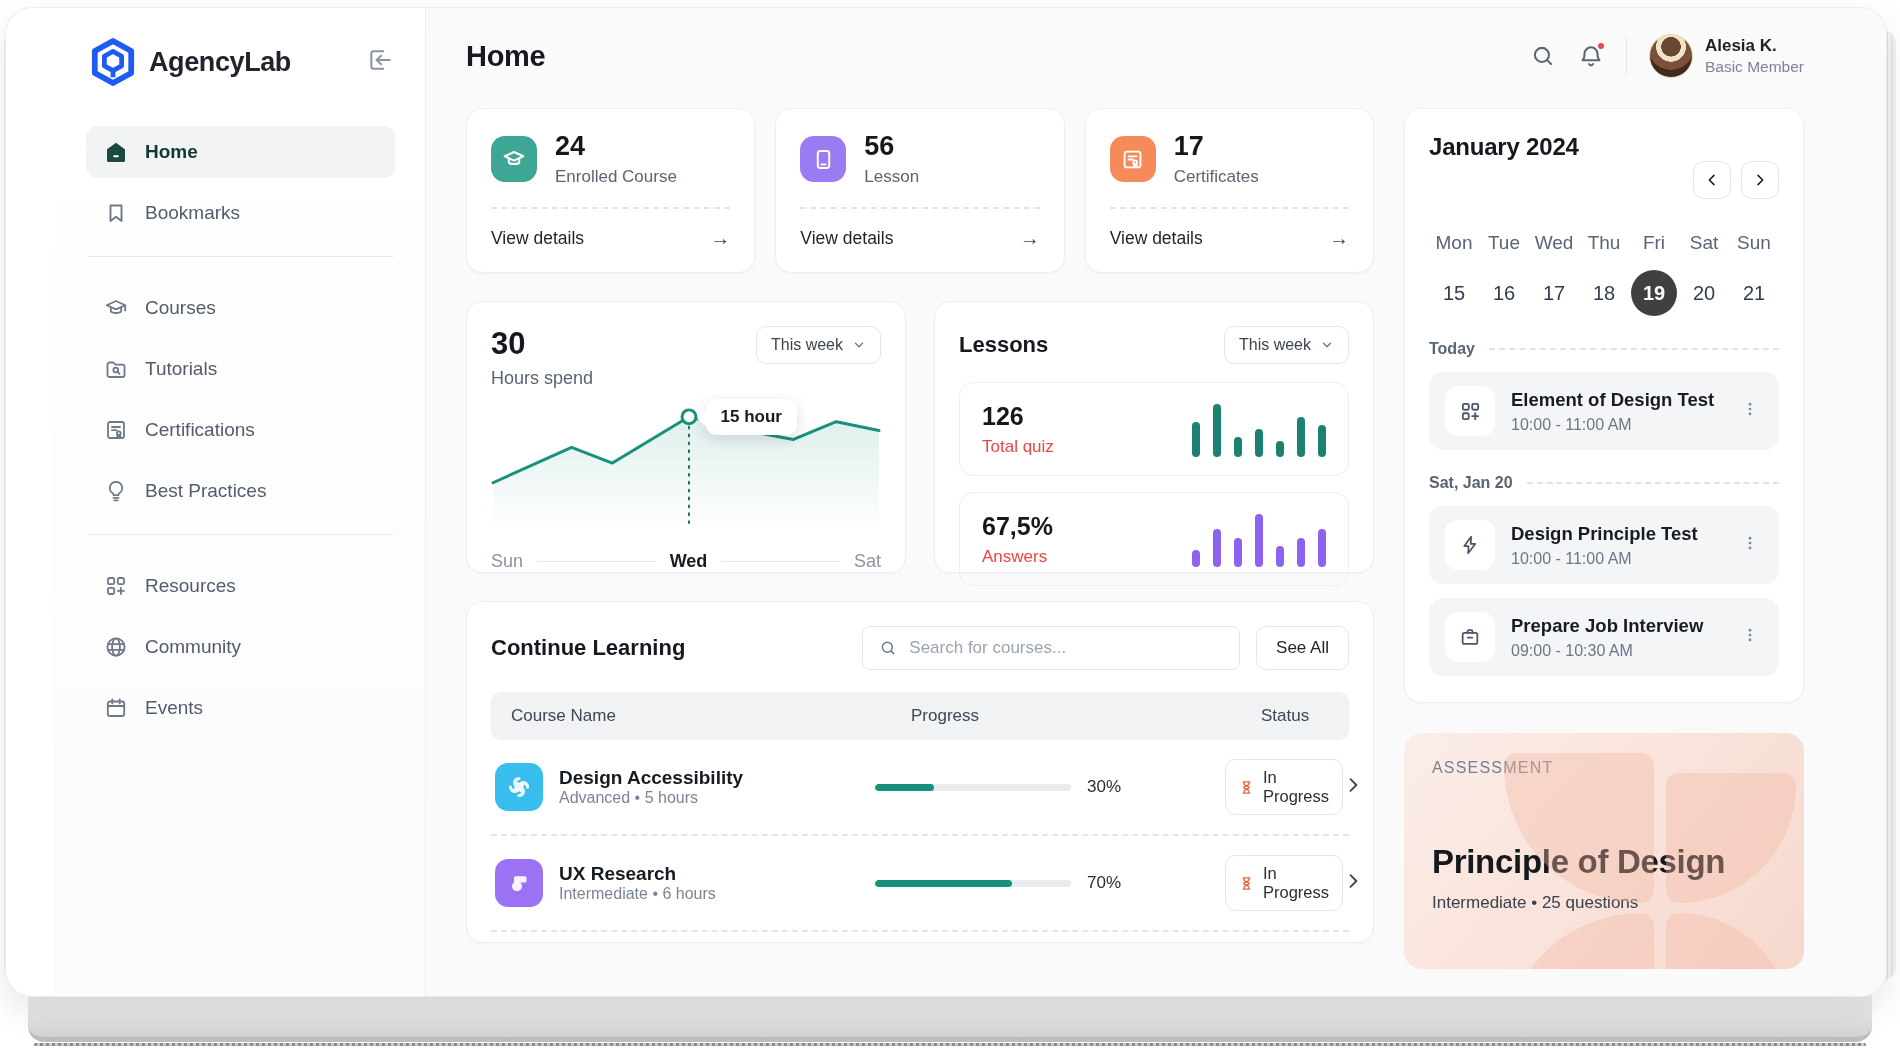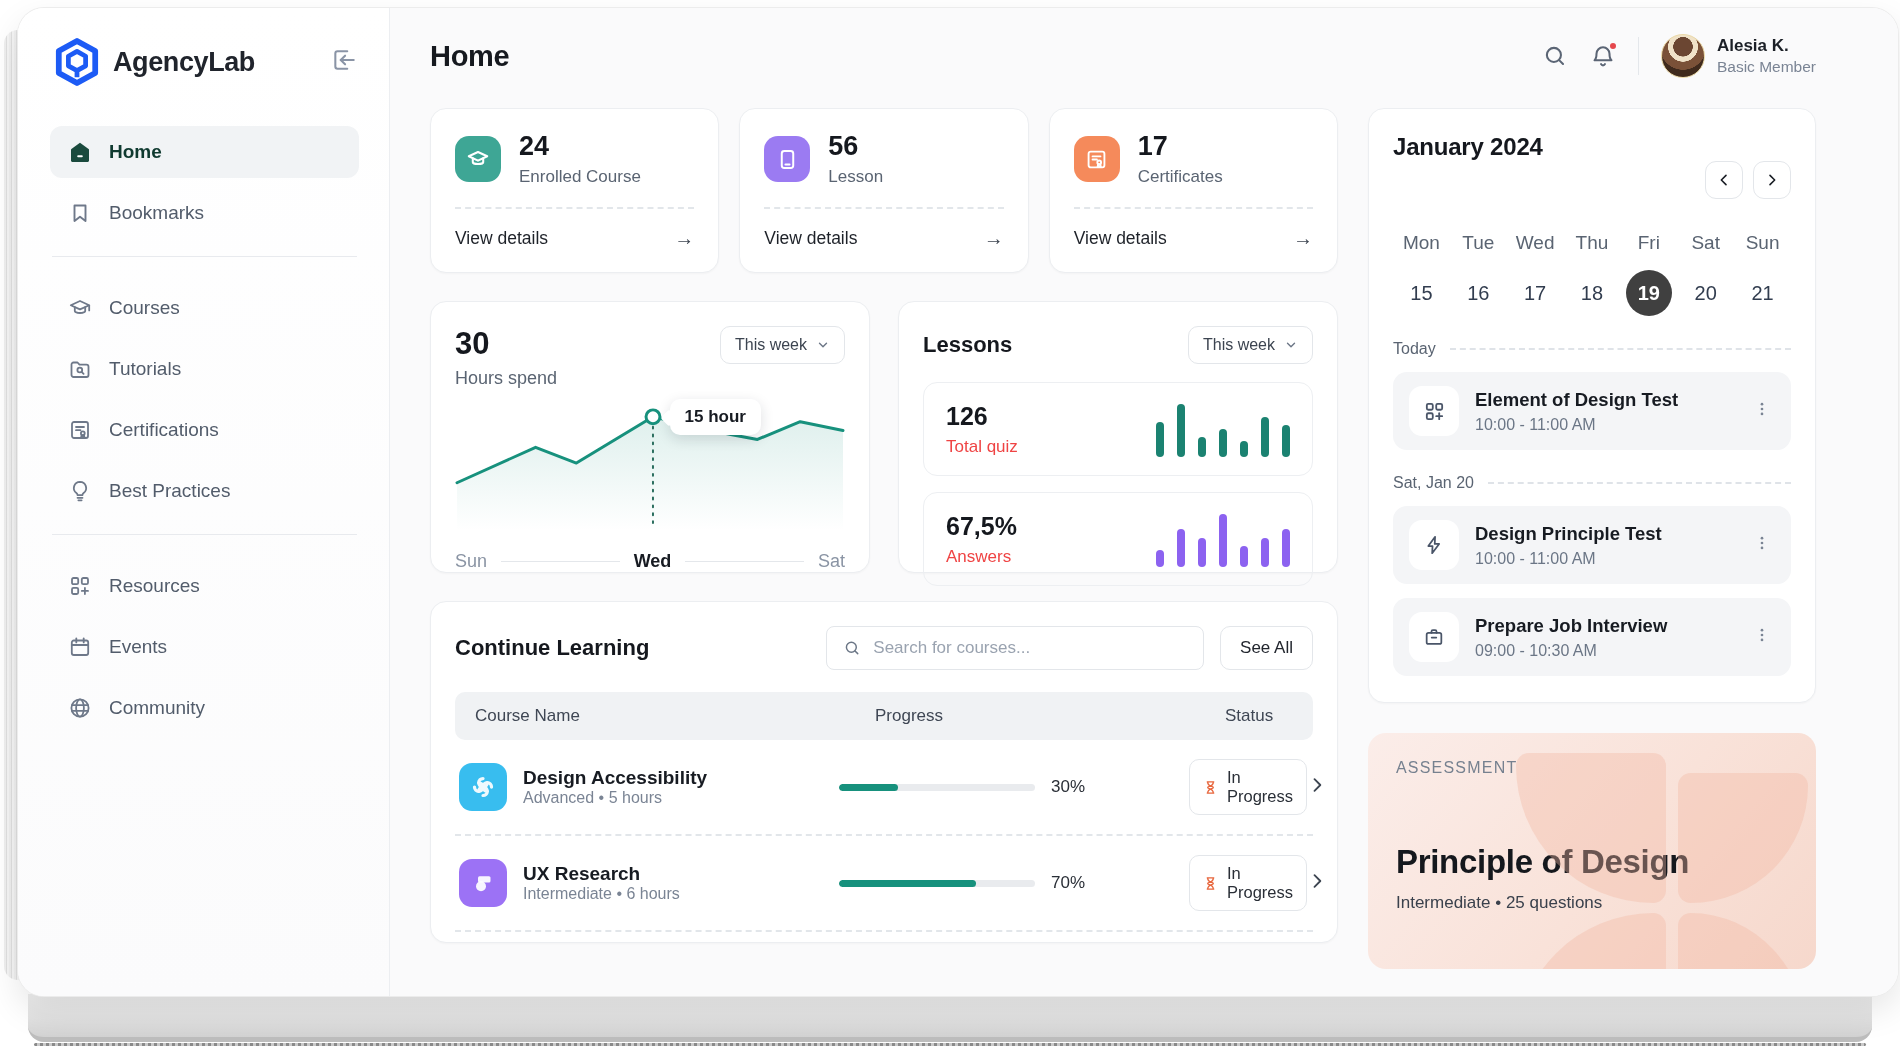--- a/index.html
+++ b/index.html
@@ -10,22 +10,22 @@
   .edge { position:absolute; top:30px; height:950px; width:26px;
     background:repeating-linear-gradient(90deg,#ededed 0 2px,#dcdcdc 2px 3px,#f4f4f4 3px 5px); opacity:.9; }
   .edge.left { left:4px; border-radius:14px 0 0 14px; }
   .edge.right { right:4px; border-radius:0 14px 14px 0; }
   .laptop-base { position:absolute; left:28px; right:28px; top:994px; height:48px;
     background:linear-gradient(180deg,#efefef 0%,#e3e3e3 55%,#d2d2d2 100%);
     border-radius:0 0 16px 16px; border-bottom:5px solid #bdbdbd; }
   .laptop-base:after { content:""; position:absolute; left:6px; right:6px; bottom:-9px; height:3px;
     background:repeating-linear-gradient(90deg,#8a8a8a 0 3px,#c9c9c9 3px 6px); border-radius:3px; }
 
-  .frame { position:absolute; left:18px; top:8px; width:1880px; height:988px; background:#fff;
-    border-radius:26px; box-shadow:0 0 0 1px #ececec, 0 14px 34px rgba(0,0,0,.10); overflow:hidden; display:flex; }
+  .frame { position:absolute; left:6px; top:8px; width:1880px; height:988px; background:#fff;
+    border-radius:26px; box-shadow:0 0 0 1px #ececec, 0 14px 34px rgba(0,0,0,.10); overflow:hidden; display:flex;padding-left:48px; }
 
   
   .sidebar { width:372px; flex:0 0 372px; border-right:1px solid #ECEEF1; padding:30px 30px 24px 32px;
     background:linear-gradient(180deg,#ffffff, #FBFBFC); }
   .logo-row { display:flex; align-items:center; gap:13px; padding-left:4px; }
   .logo-mark { width:46px; height:48px; flex:0 0 46px; }
   .brand-name { font-size:27px; font-weight:700; color:#20242C; letter-spacing:-.4px; flex:1; }
   .collapse-btn { color:#8A94A6; cursor:pointer; margin-right:2px; }
   .nav { margin-top:40px; }
   .nav-item { height:52px; display:flex; align-items:center; gap:17px; padding:0 18px; border-radius:12px;
@@ -126,21 +126,21 @@
   .cal-head { display:flex; align-items:flex-start; margin-bottom:33px;flex-direction:column; }
   .cal-month { font-size:24px; font-weight:700; color:#15181E; letter-spacing:-.2px; }
   .cal-nav { margin-left:auto; display:flex; gap:10px; }
   .cal-nav-btn { width:38px; height:38px; border:1px solid #E3E6EA; border-radius:11px; background:#fff;
     display:flex; align-items:center; justify-content:center; color:#1C2027; cursor:pointer; }
   .week-grid { display:grid; grid-template-columns:repeat(7,1fr); row-gap:16px; text-align:center; }
   .dow { font-size:19px; color:#5A6472; }
   .date-cell { font-size:20px; color:#323D4F; height:46px; display:flex; align-items:center; justify-content:center; cursor:pointer; }
   .date-cell .d { width:46px; height:46px; display:flex; align-items:center; justify-content:center; border-radius:50%; }
   .date-cell.selected .d { background:#404040; color:#fff; font-weight:700; }
-  .section-row { display:flex; align-items:center; gap:14px; font-size:16px; color:#5A6472; margin:24px 0 14px; }
+  .section-row { display:flex; align-items:center; gap:14px; font-size:16px; color:#5A6472; margin:24px 0 14px;font-weight:bold; }
   .section-row .dashline { flex:1; border-top:2px dashed #DFE3E8; }
   .event-item { background:#F4F5F7; border-radius:14px; padding:14px 16px; display:flex; align-items:center; gap:16px; margin-bottom:14px; }
   .event-icon { width:50px; height:50px; background:#fff; border-radius:13px; display:flex; align-items:center; justify-content:center; color:#4A5568; flex:0 0 50px; }
   .event-title { font-size:18.5px; font-weight:700; color:#171B22; }
   .event-time { font-size:16px; color:#6B7686; margin-top:5px; }
   .kebab { margin-left:auto; color:#7A8494; cursor:pointer; padding:4px; }
 
   
   .assess-card { position:relative; border-radius:18px; padding:26px 28px; height:236px; overflow:hidden;
     background:linear-gradient(130deg,#FBEDE9 0%, #F9E2D9 55%, #F6D8CC 100%); }
@@ -253,38 +253,38 @@
                 <rect x="4" y="13.8" width="6.2" height="6.2" rx="1.5"></rect>
                 <path d="M16.9 13.8v6.2"></path>
                 <path d="M13.8 16.9h6.2"></path>
               </svg>
           </span>
           <span>Resources</span>
         </div>
         <div class="nav-item">
           <span class="nicon">
             <svg width="24" height="24" viewBox="0 0 24 24" fill="none" stroke="currentColor" stroke-width="1.8" stroke-linejoin="round" stroke-linecap="round">
+                <circle cx="12" cy="12" r="8.6"></circle>
+                <ellipse cx="12" cy="12" rx="3.9" ry="8.6"></ellipse>
+                <path d="M4 9.2h16"></path>
+                <path d="M4 14.8h16"></path>
+              </svg>
+          </span>
+          <span>Community</span>
+        </div>
+        <div class="nav-item">
+          <span class="nicon">
+            <svg width="24" height="24" viewBox="0 0 24 24" fill="none" stroke="currentColor" stroke-width="1.8" stroke-linejoin="round" stroke-linecap="round">
                 <rect x="3.8" y="5.5" width="16.4" height="14.5" rx="2"></rect>
                 <path d="M3.8 10h16.4"></path>
                 <path d="M8.3 3.4v4"></path>
                 <path d="M15.7 3.4v4"></path>
               </svg>
           </span>
           <span>Events</span>
-        </div>
-        <div class="nav-item">
-          <span class="nicon">
-            <svg width="24" height="24" viewBox="0 0 24 24" fill="none" stroke="currentColor" stroke-width="1.8" stroke-linejoin="round" stroke-linecap="round">
-                <circle cx="12" cy="12" r="8.6"></circle>
-                <ellipse cx="12" cy="12" rx="3.9" ry="8.6"></ellipse>
-                <path d="M4 9.2h16"></path>
-                <path d="M4 14.8h16"></path>
-              </svg>
-          </span>
-          <span>Community</span>
         </div>
       </nav>
     </aside>
 
     <main class="main">
       <div class="main-header">
         <div class="page-title">Home</div>
         <div class="header-right">
           <span class="hicon">
             <svg width="26" height="26" viewBox="0 0 24 24" fill="none" stroke="currentColor" stroke-width="1.9" stroke-linecap="round">

